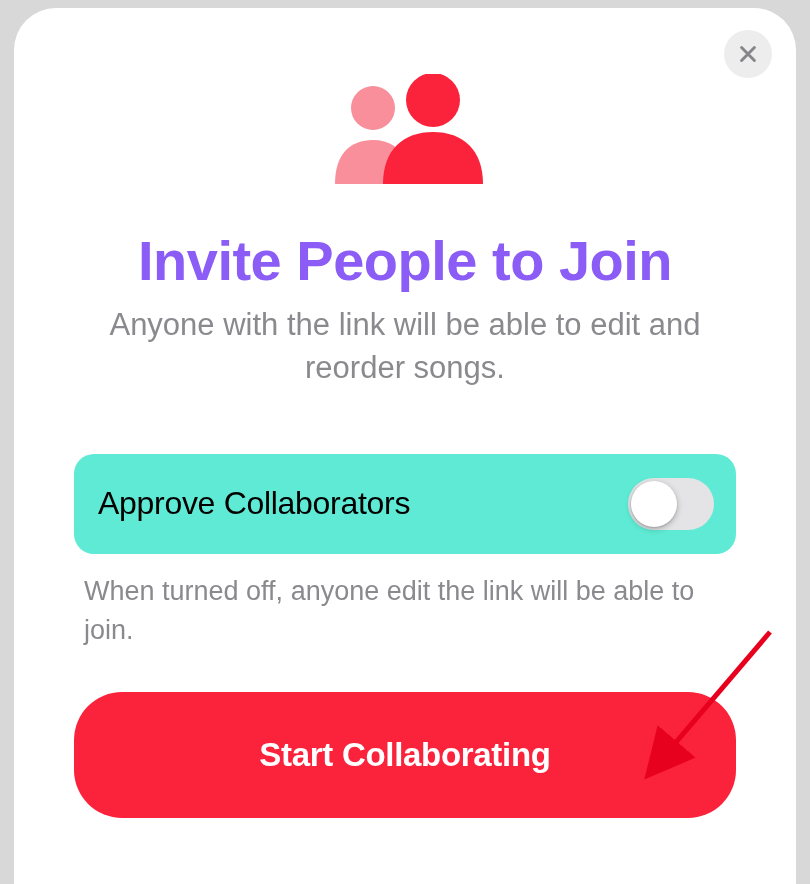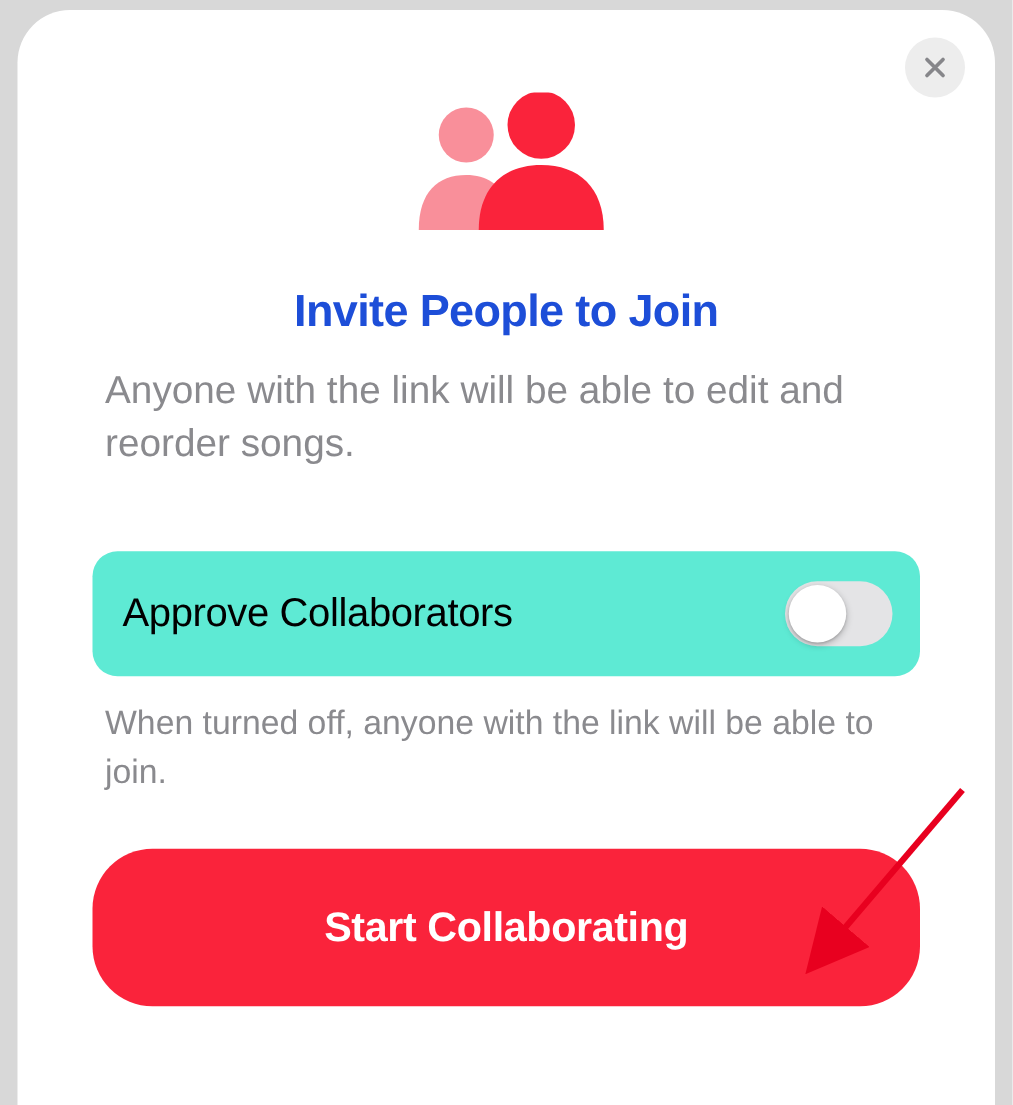--- a/index.html
+++ b/index.html
@@ -55,35 +55,35 @@
     }
     
     .people-icon {
       width: 180px;
       height: 110px;
       position: relative;
     }
     
     .title {
       text-align: center;
-      font-size: 36px;
+      font-size: 56px;
       font-weight: 700;
       letter-spacing: -0.5px;
-      color: #1d4ed8;
+      color: #8b5cf6;
       margin-top: 44px;
       padding: 0 40px;
     }
     
     .subtitle {
-      text-align: left;
+      text-align: center;
       font-size: 31px;
       font-weight: 400;
       color: #8a8a8e;
       line-height: 1.4;
-      margin-top: 20px;
+      margin-top: 10px;
       padding: 0 70px;
     }
     
     .option-row {
       margin: 64px 60px 0 60px;
       background: #5eead4;
       border-radius: 20px;
       padding: 24px 22px 24px 24px;
       display: flex;
       align-items: center;
@@ -174,21 +174,21 @@
 
   <p class="subtitle">Anyone with the link will be able to edit and reorder songs.</p>
 
   <div class="option-row">
     <span class="option-label">Approve Collaborators</span>
     <div class="toggle">
       <div class="toggle-knob"></div>
     </div>
   </div>
 
-  <p class="helper-text">When turned off, anyone with the link will be able to join.</p>
+  <p class="helper-text">When turned off, anyone edit the link will be able to join.</p>
 
   <button class="primary-btn">Start Collaborating</button>
 
 </div>
 
 <svg class="annotation-arrow" width="170" height="180">
   <defs>
     <marker id="ah" markerWidth="10" markerHeight="10" refX="7" refY="5" orient="auto">
       <path d="M0,0 L10,5 L0,10 Z" fill="#e8001f"></path>
     </marker>

